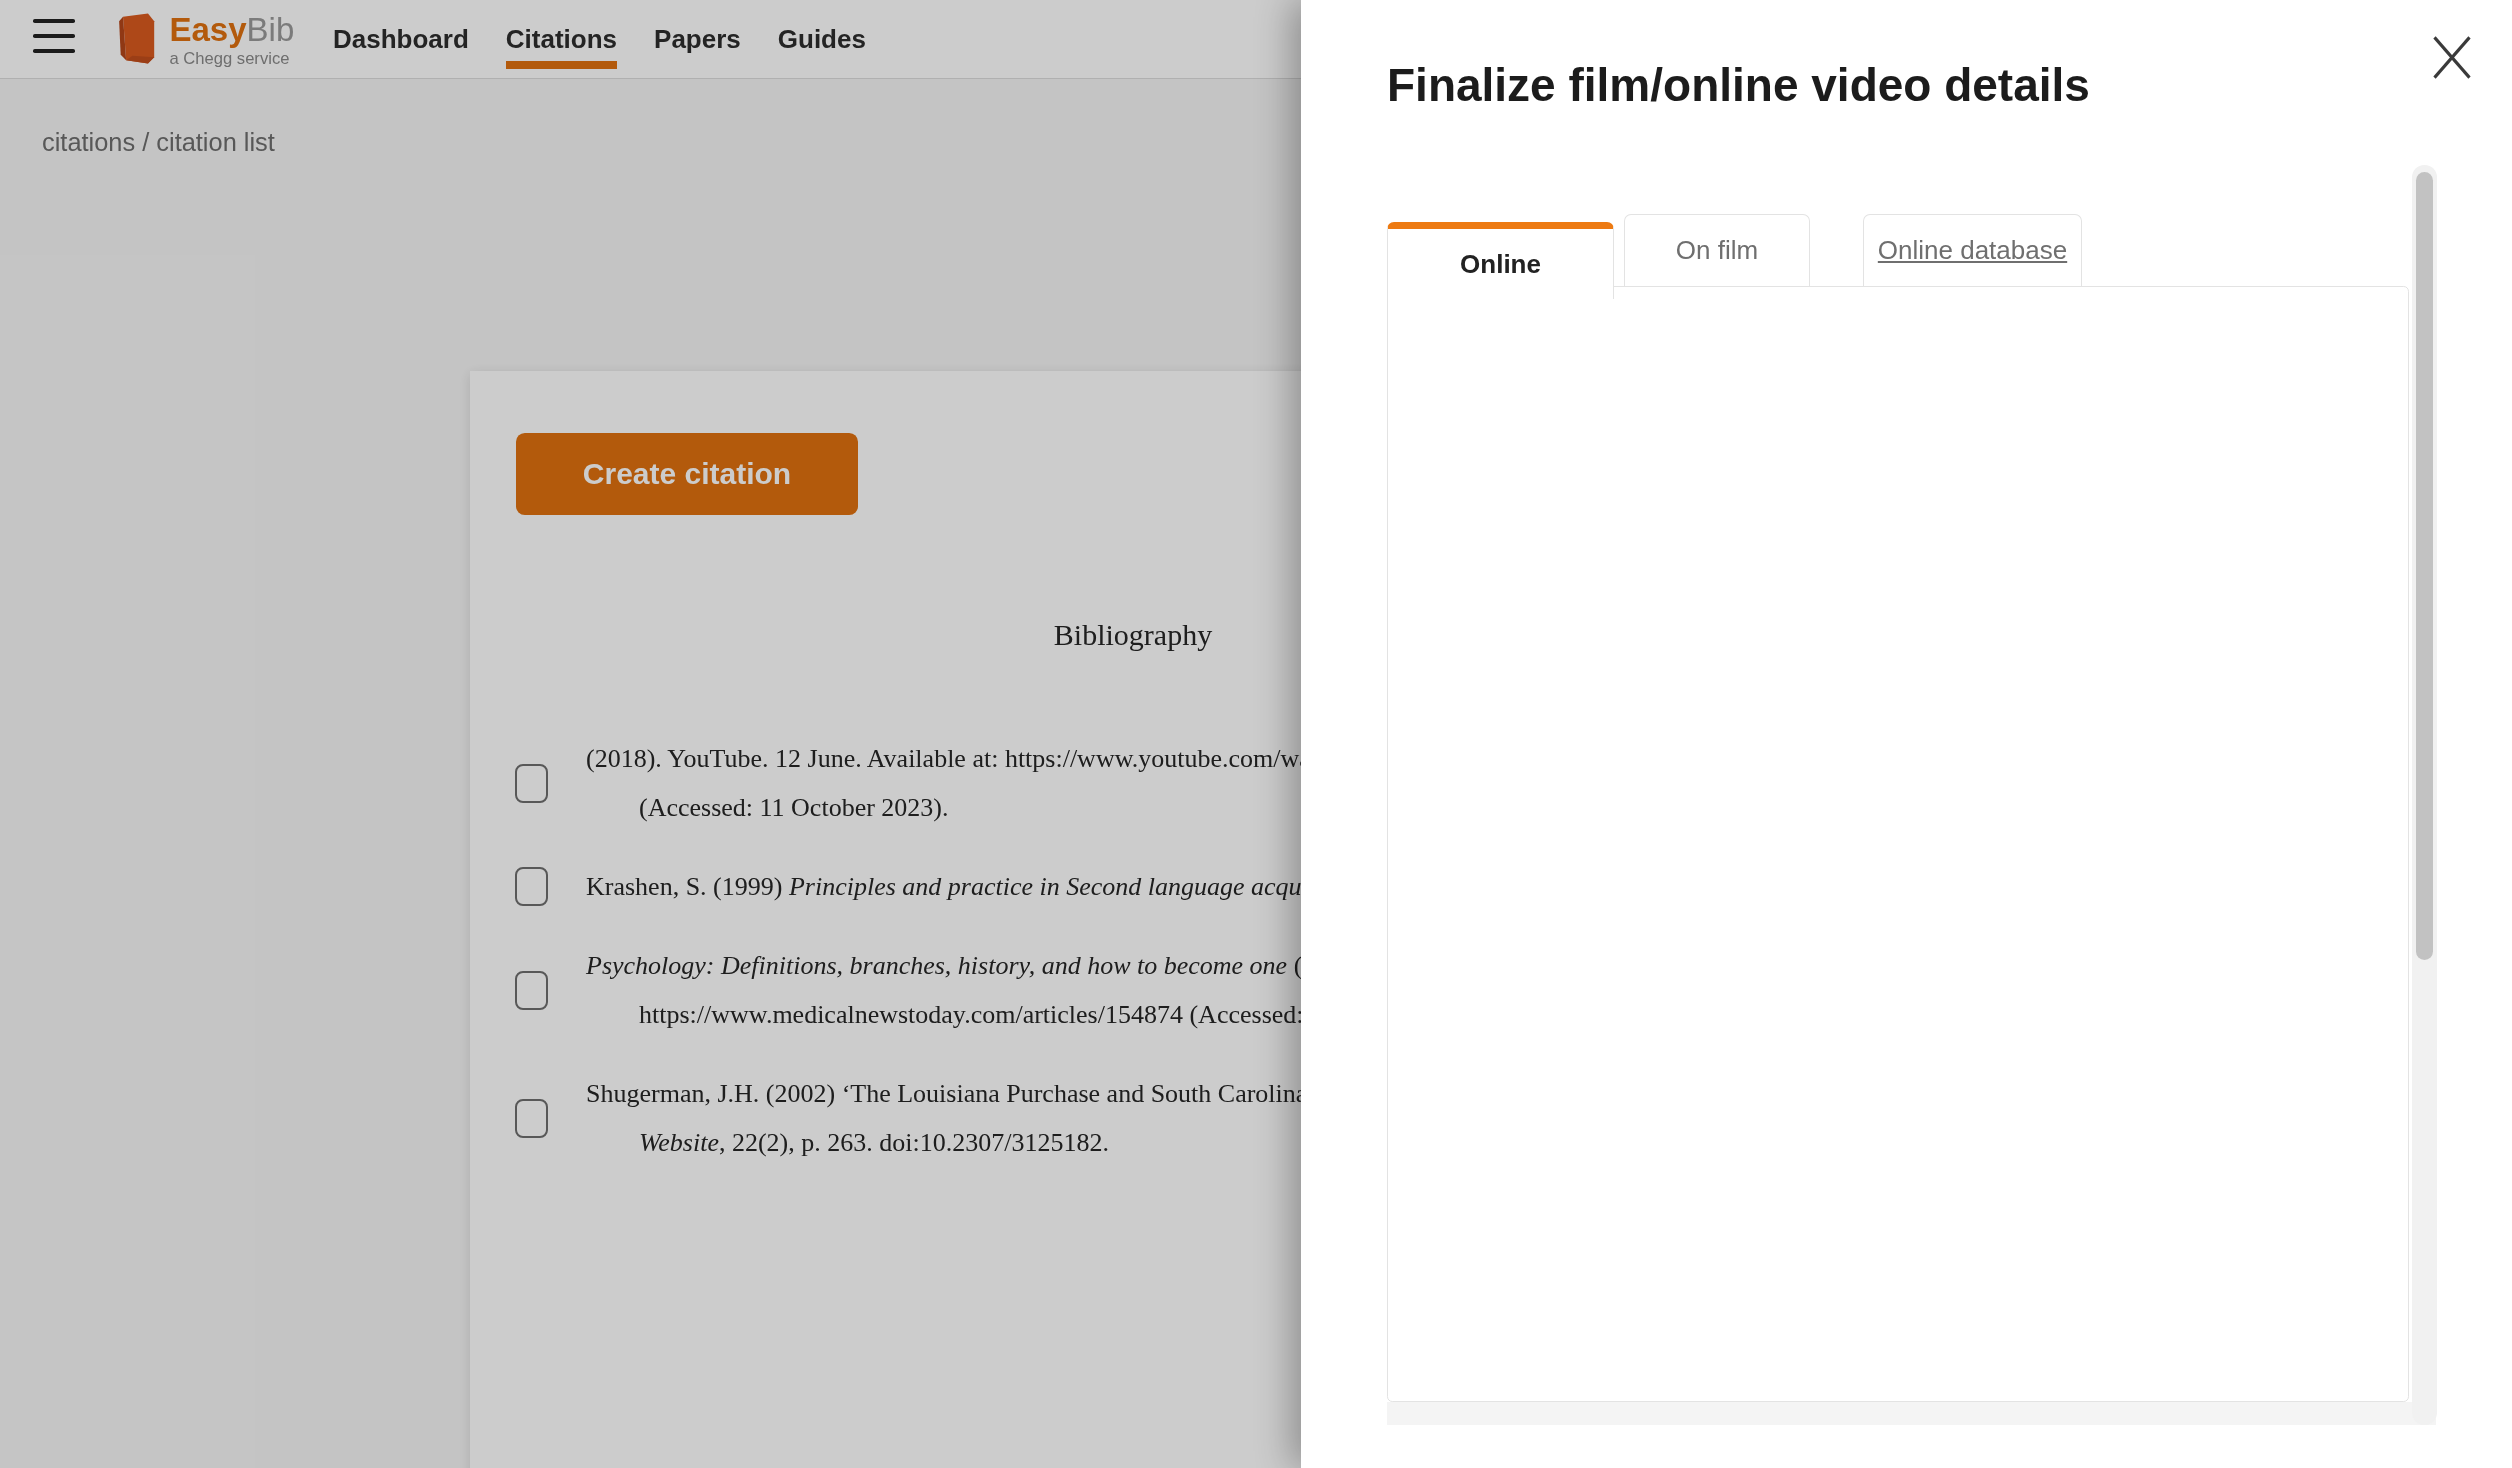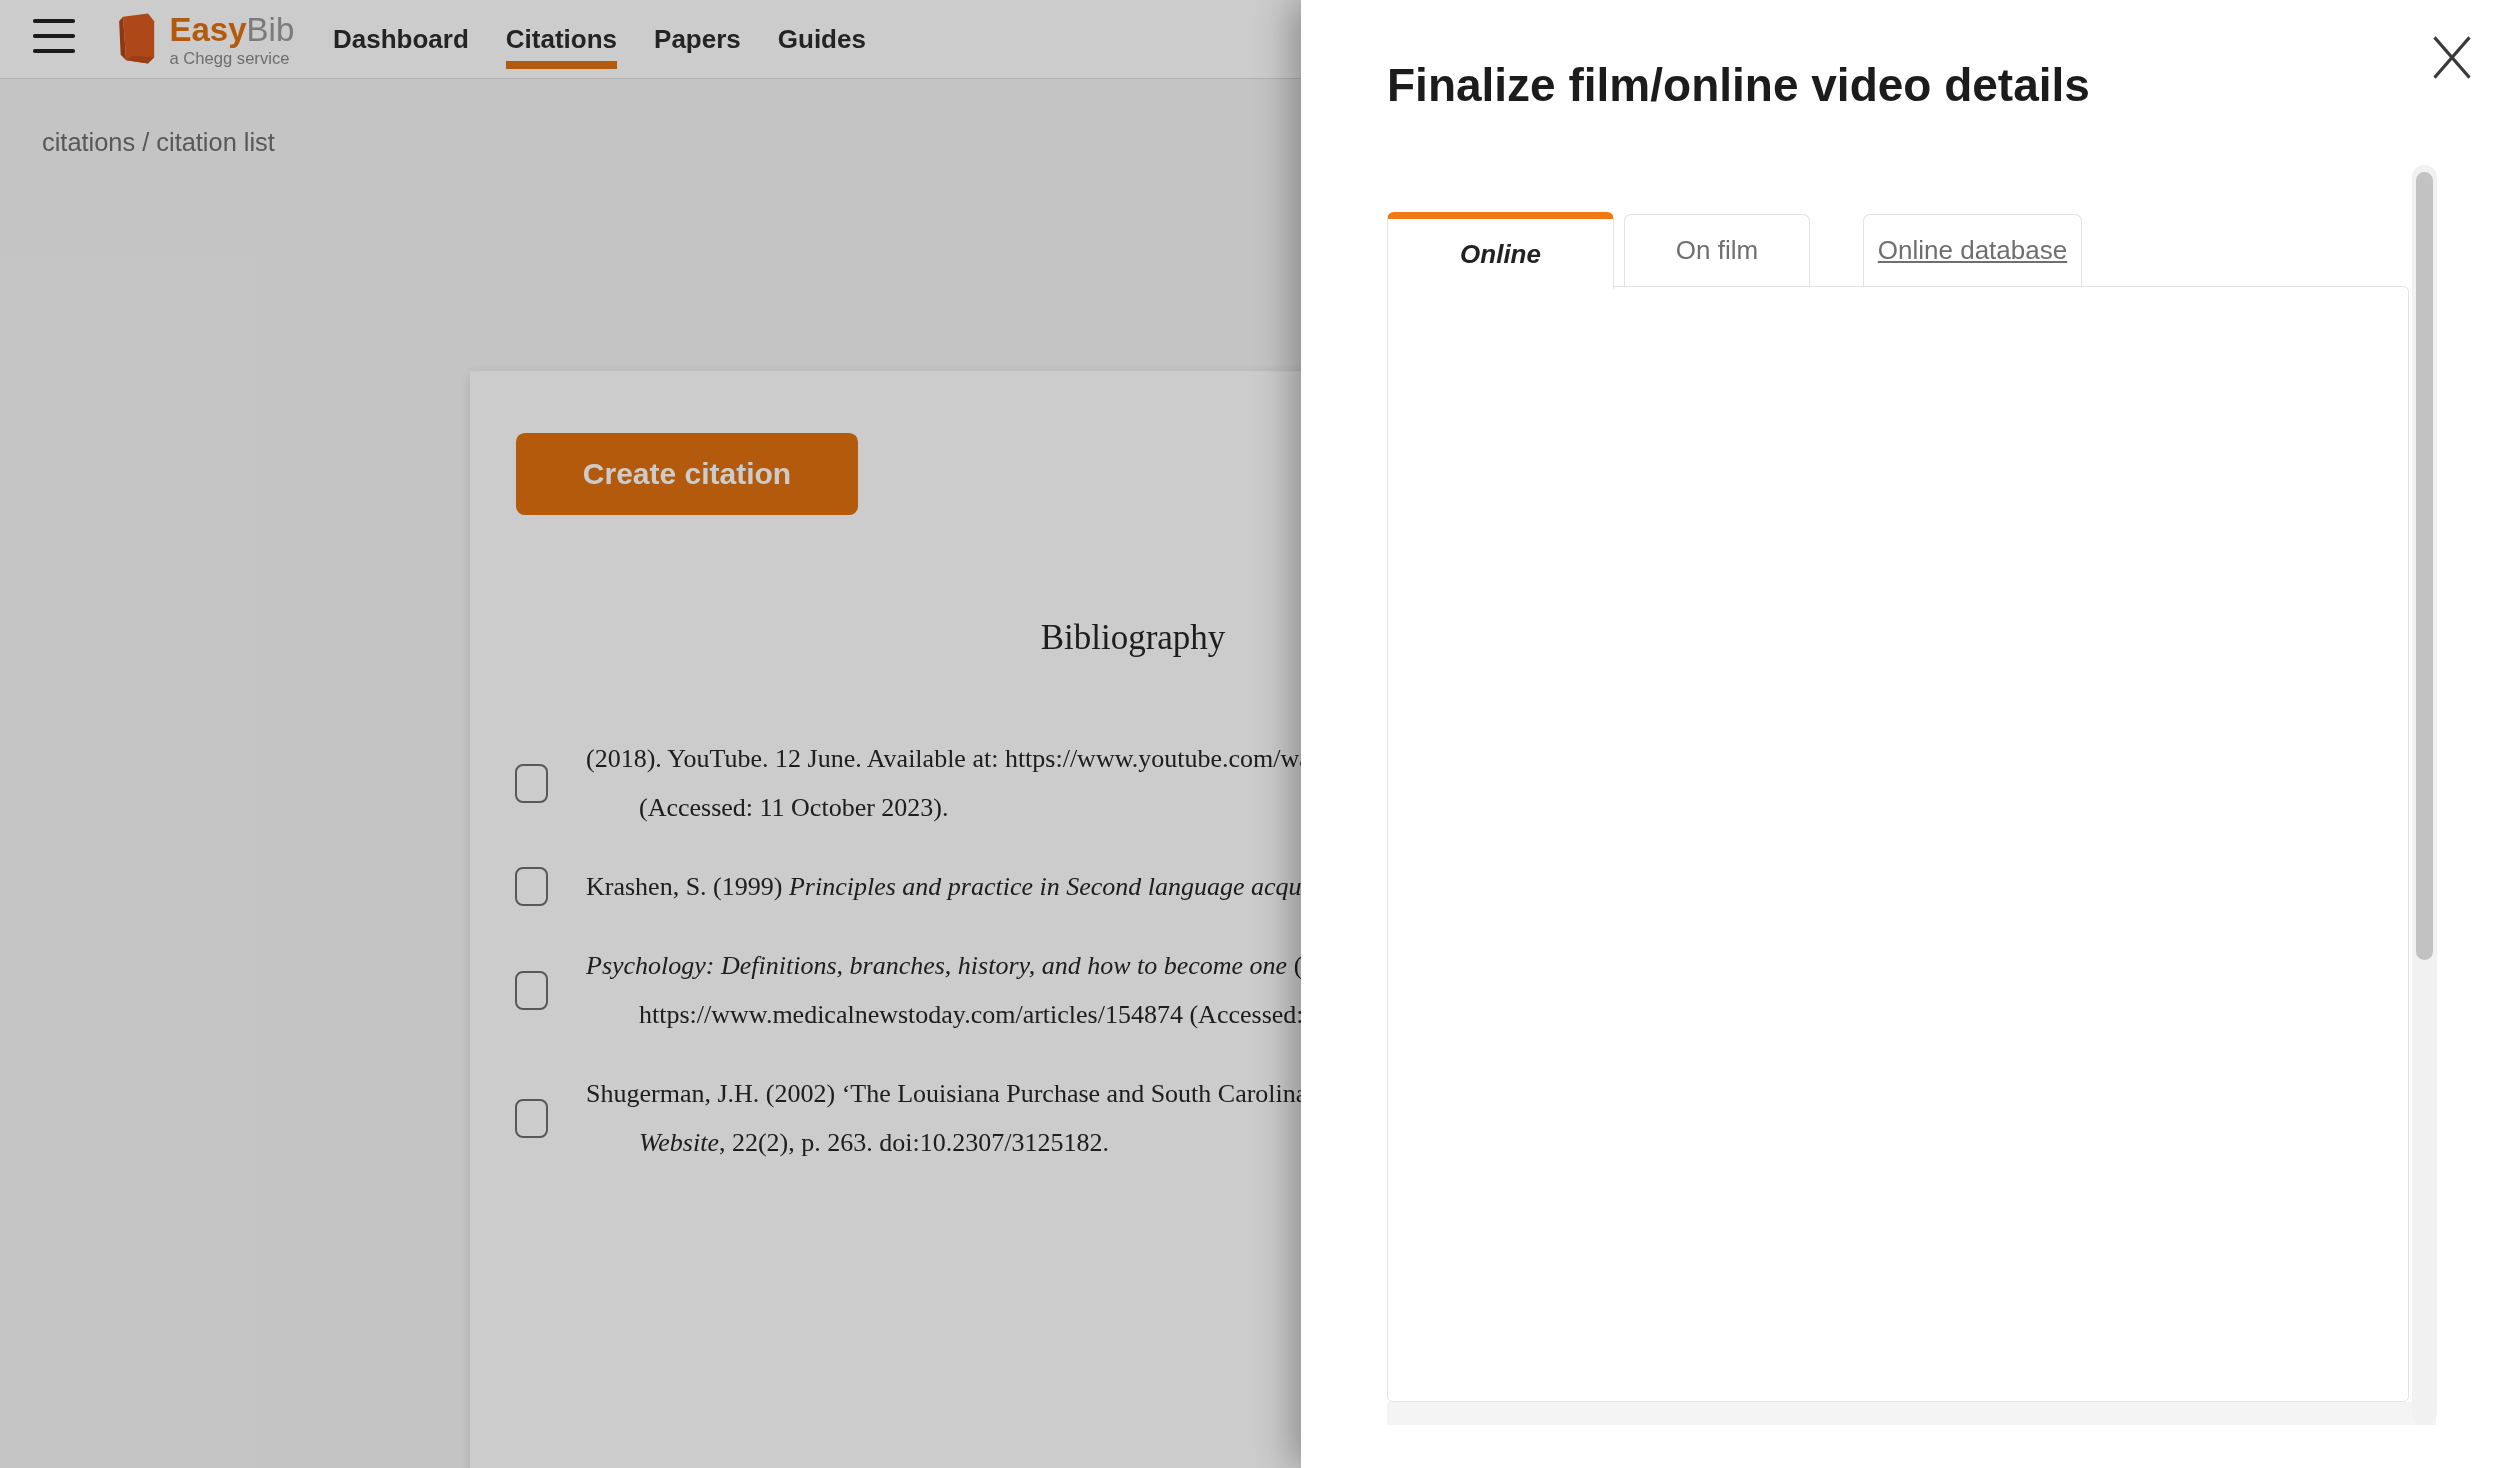--- a/index.html
+++ b/index.html
@@ -29,42 +29,42 @@
           box-shadow:0 1.8px 12.3px rgba(0,0,0,0.12); }
   .btn-create { position:absolute; left:46px; top:62px; width:342px; height:82px; background:#E0710F;
                 border:none; border-radius:8.8px; color:#ffffff; font-size:30px; font-weight:700;
                 font-family:inherit; cursor:pointer; }
   .btn-style { position:absolute; left:413px; top:62px; width:251px; height:82px; background:transparent;
                border:2.6px solid #E0710F; border-radius:8.8px; color:#E0710F; font-size:30px; font-weight:700;
                font-family:inherit; cursor:pointer; display:flex; align-items:center; justify-content:center; gap:14px; }
   .chev { width:19px; height:19px; border-right:3.5px solid #E0710F; border-bottom:3.5px solid #E0710F;
           transform:rotate(45deg) translateY(-5.3px); }
   .bib-heading { position:absolute; left:0; top:247px; width:1326px; text-align:center;
-                 font-family:"Liberation Serif", serif; font-size:35px; color:#262626; }
+                 font-family:"Liberation Serif", serif; font-size:30px; color:#262626; }
   .citation-list { position:absolute; left:45px; top:363px; width:1331px; }
   .citation-row { display:flex; align-items:center; margin-bottom:30px; }
   .checkbox { flex:0 0 33px; width:33px; height:39px; border:2.6px solid #6e6e6e; border-radius:8px;
               margin-right:38px; background:#fff; cursor:pointer; }
   .citation-text { font-family:"Liberation Serif", serif; font-size:26px; line-height:49px;
                    color:#262626; white-space:nowrap; }
   .cit-line.indent { margin-left:53px; }
 
   
   .overlay { position:absolute; left:0; top:0; width:2512px; height:1468px; background:rgba(0,0,0,0.2); z-index:5; }
 
   
   .modal { position:absolute; left:1301px; top:0; width:1211px; height:1468px; background:#ffffff; z-index:10;
            box-shadow:-10.5px 0 35px rgba(0,0,0,0.30); }
   .modal-title { position:absolute; left:86px; top:58px; font-size:46px; font-weight:800; color:#1c1c1c; }
   .close-btn { position:absolute; left:1128px; top:33px; width:46px; height:49px; cursor:pointer; }
 
   .tab { position:absolute; top:214px; height:72px; background:#ffffff; border:1.8px solid #e3e3e3;
          border-bottom:none; border-radius:7px 7px 0 0; display:flex; align-items:center; justify-content:center;
          font-size:26px; color:#6f6f6f; cursor:pointer; z-index:3; }
-  .tab.active { top:212px; height:77px; border-top:7px solid #ED7A12; font-weight:700; color:#222222; z-index:4;font-style:italic; }
+  .tab.active { top:222px; height:77px; border-top:7px solid #ED7A12; font-weight:700; color:#222222; z-index:4; }
   .panel { position:absolute; left:86px; top:286px; width:1022px; height:1116px; background:#ffffff;
            border:1.8px solid #e3e3e3; border-radius:0 5.3px 5.3px 5.3px; z-index:2; }
   .below-strip { position:absolute; left:86px; top:1402px; width:1049px; height:23px; background:#f4f4f4; }
 
   .banner { position:absolute; left:116px; top:317px; width:964px; height:60px; background:#FDF3D7;
             border:1.8px solid #ECBB45; border-radius:3.5px; display:flex; align-items:center; justify-content:center;
             gap:14px; font-size:24px; color:#3b3b3b; }
   .banner .star { font-size:26px; color:#3b3b3b; }
 
   .sec-heading { position:absolute; font-size:29px; font-weight:700; color:#262626; }

